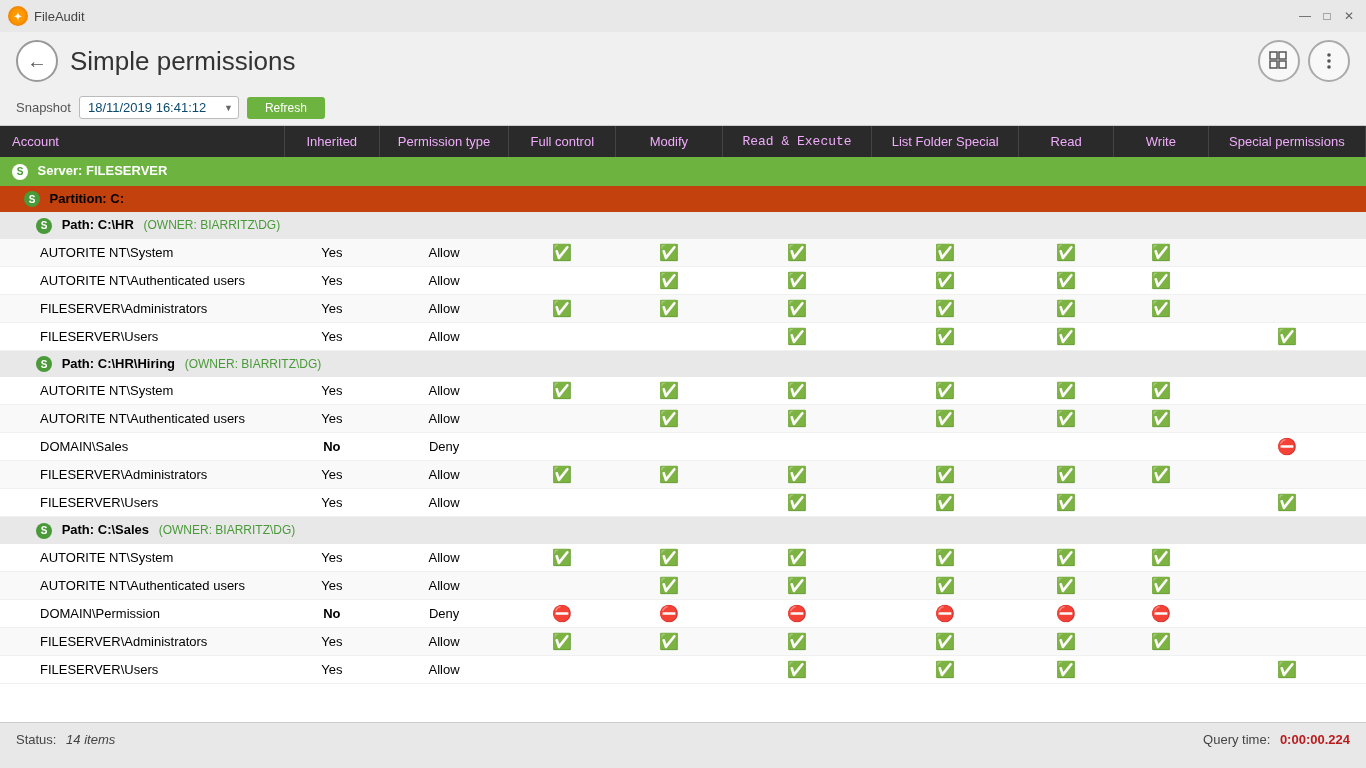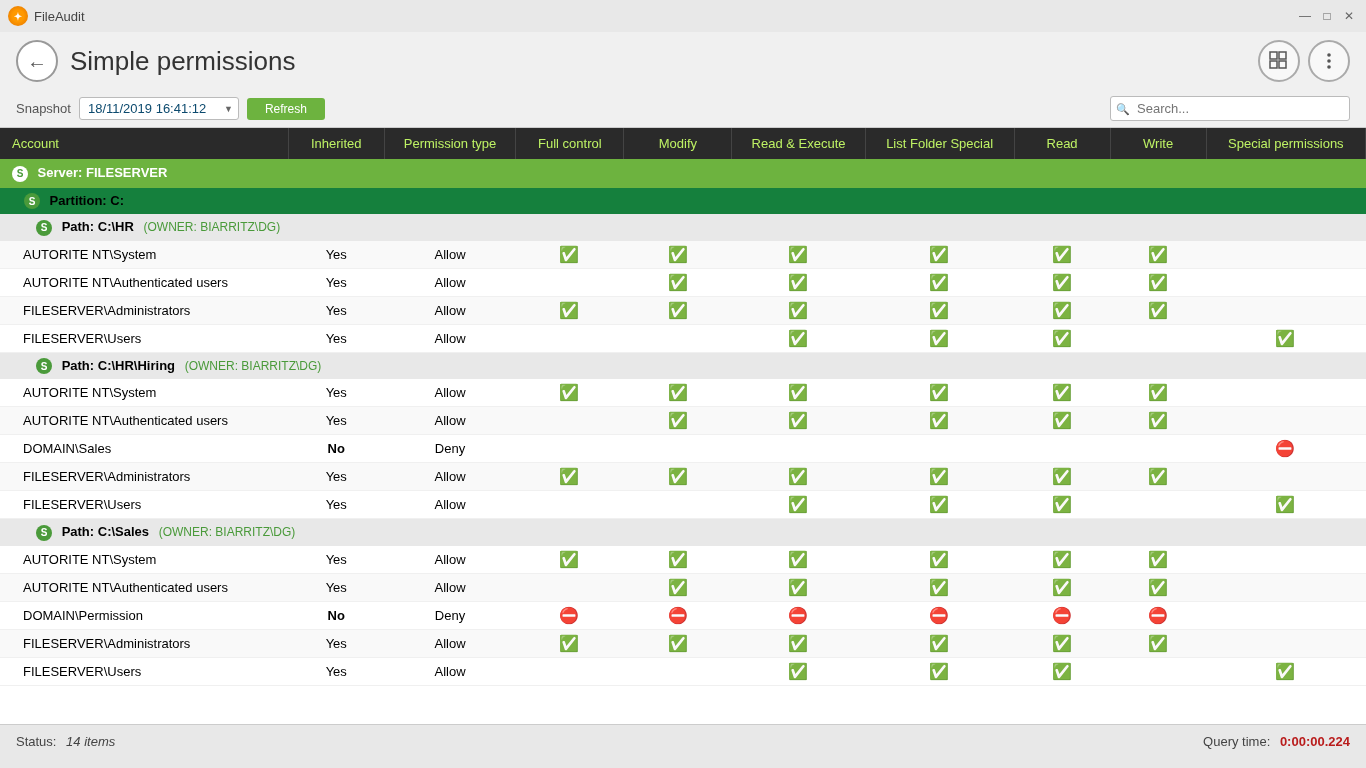--- a/index.html
+++ b/index.html
@@ -144,21 +144,21 @@
       overflow-y: auto;
       height: calc(768px - 32px - 62px - 44px - 34px);
       background: white;
     }
     table {
       width: 100%;
       border-collapse: collapse;
     }
     thead tr {
       background: #2a2a2a;
-      color: #bef264;
+      color: #f0abfc;
     }
     thead th {
       padding: 8px 8px;
       text-align: center;
       font-weight: 500;
       font-size: 13px;
       border-right: 1px solid #444;
       white-space: nowrap;
     }
     thead th:first-child {
@@ -168,21 +168,21 @@
     .server-row {
       background: #6db33f;
       color: white;
     }
     .server-row td {
       padding: 6px 12px;
       font-weight: bold;
       font-size: 13px;
     }
     .partition-row {
-      background: #15803d;
+      background: #c2410c;
       margin-top: 20px;
     }
     .partition-row td {
       padding: 5px 12px 5px 24px;
       font-weight: 600;
       font-size: 13px;
     }
     .path-row {
       background: #e8e8e8;
     }
@@ -197,21 +197,21 @@
       margin-left: 6px;
     }
     .data-row td {
       padding: 4px 8px;
       text-align: center;
       border-bottom: 1px solid #f0f0f0;
       font-size: 13px;
     }
     .data-row td:first-child {
       text-align: left;
-      padding-left: 23px;
+      padding-left: 40px;
     }
     .data-row:nth-child(even) { background: #f9f9f9; }
     .data-row:nth-child(odd) { background: white; }
     .check-green {
       color: #4a9a3a;
       font-size: 16px;
     }
     .deny-red {
       color: #cc2222;
       font-size: 16px;
@@ -225,21 +225,21 @@
       border-top: 1px solid #ccc;
       font-size: 13px;
       color: #444;
       height: 34px;
     }
     .col-account { width: 240px; }
     .col-inherited { width: 80px; }
     .col-permtype { width: 90px; }
     .col-fullctrl { width: 90px; }
     .col-modify { width: 90px; }
-    .col-readexec { width: 100px; }
+    .col-readexec { width: 100px; font-family: Liberation Mono, monospace; }
     .col-listfolder { width: 110px; }
     .col-read { width: 80px; }
     .col-write { width: 80px; }
     .col-special { width: 110px; }
   </style>
 </head>
 <body>
 
 <div class="title-bar">
   <div class="title-bar-left">
@@ -279,23 +279,20 @@
 
 <div class="toolbar">
   <div class="toolbar-left">
     <span class="snapshot-label">Snapshot</span>
     <div class="select-wrapper">
       <select class="snapshot-select">
         <option>18/11/2019 16:41:12</option>
       </select>
     </div>
     <button class="refresh-btn">Refresh</button>
-  </div>
-  <div class="search-wrapper">
-    <input class="search-box" type="text" placeholder="Search..." style="">
   </div>
 </div>
 
 <div class="table-container">
   <table>
     <thead>
       <tr>
         <th class="col-account" style="text-align:left;padding-left:12px;">Account</th>
         <th class="col-inherited">Inherited</th>
         <th class="col-permtype">Permission type</th>

